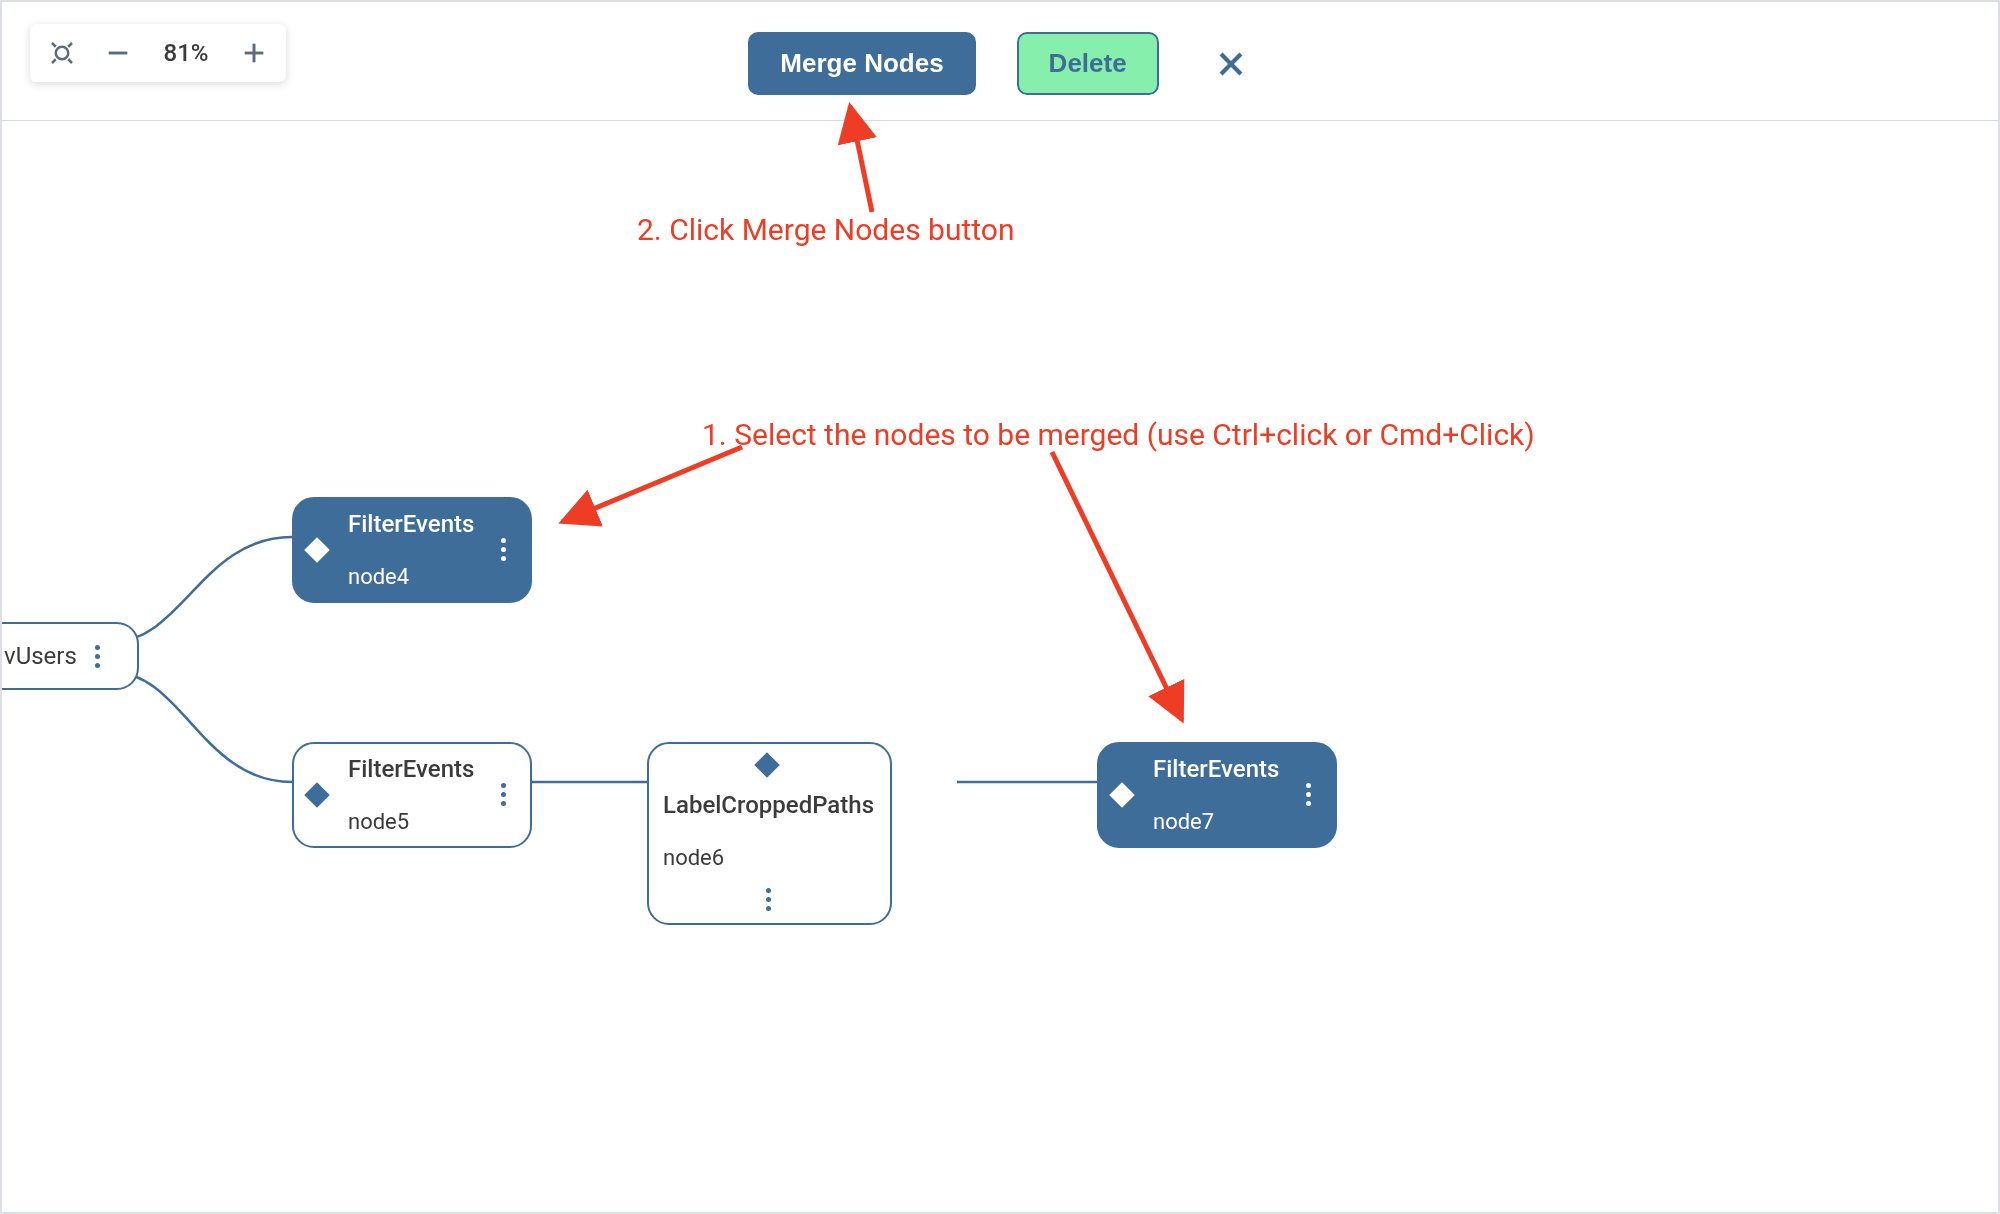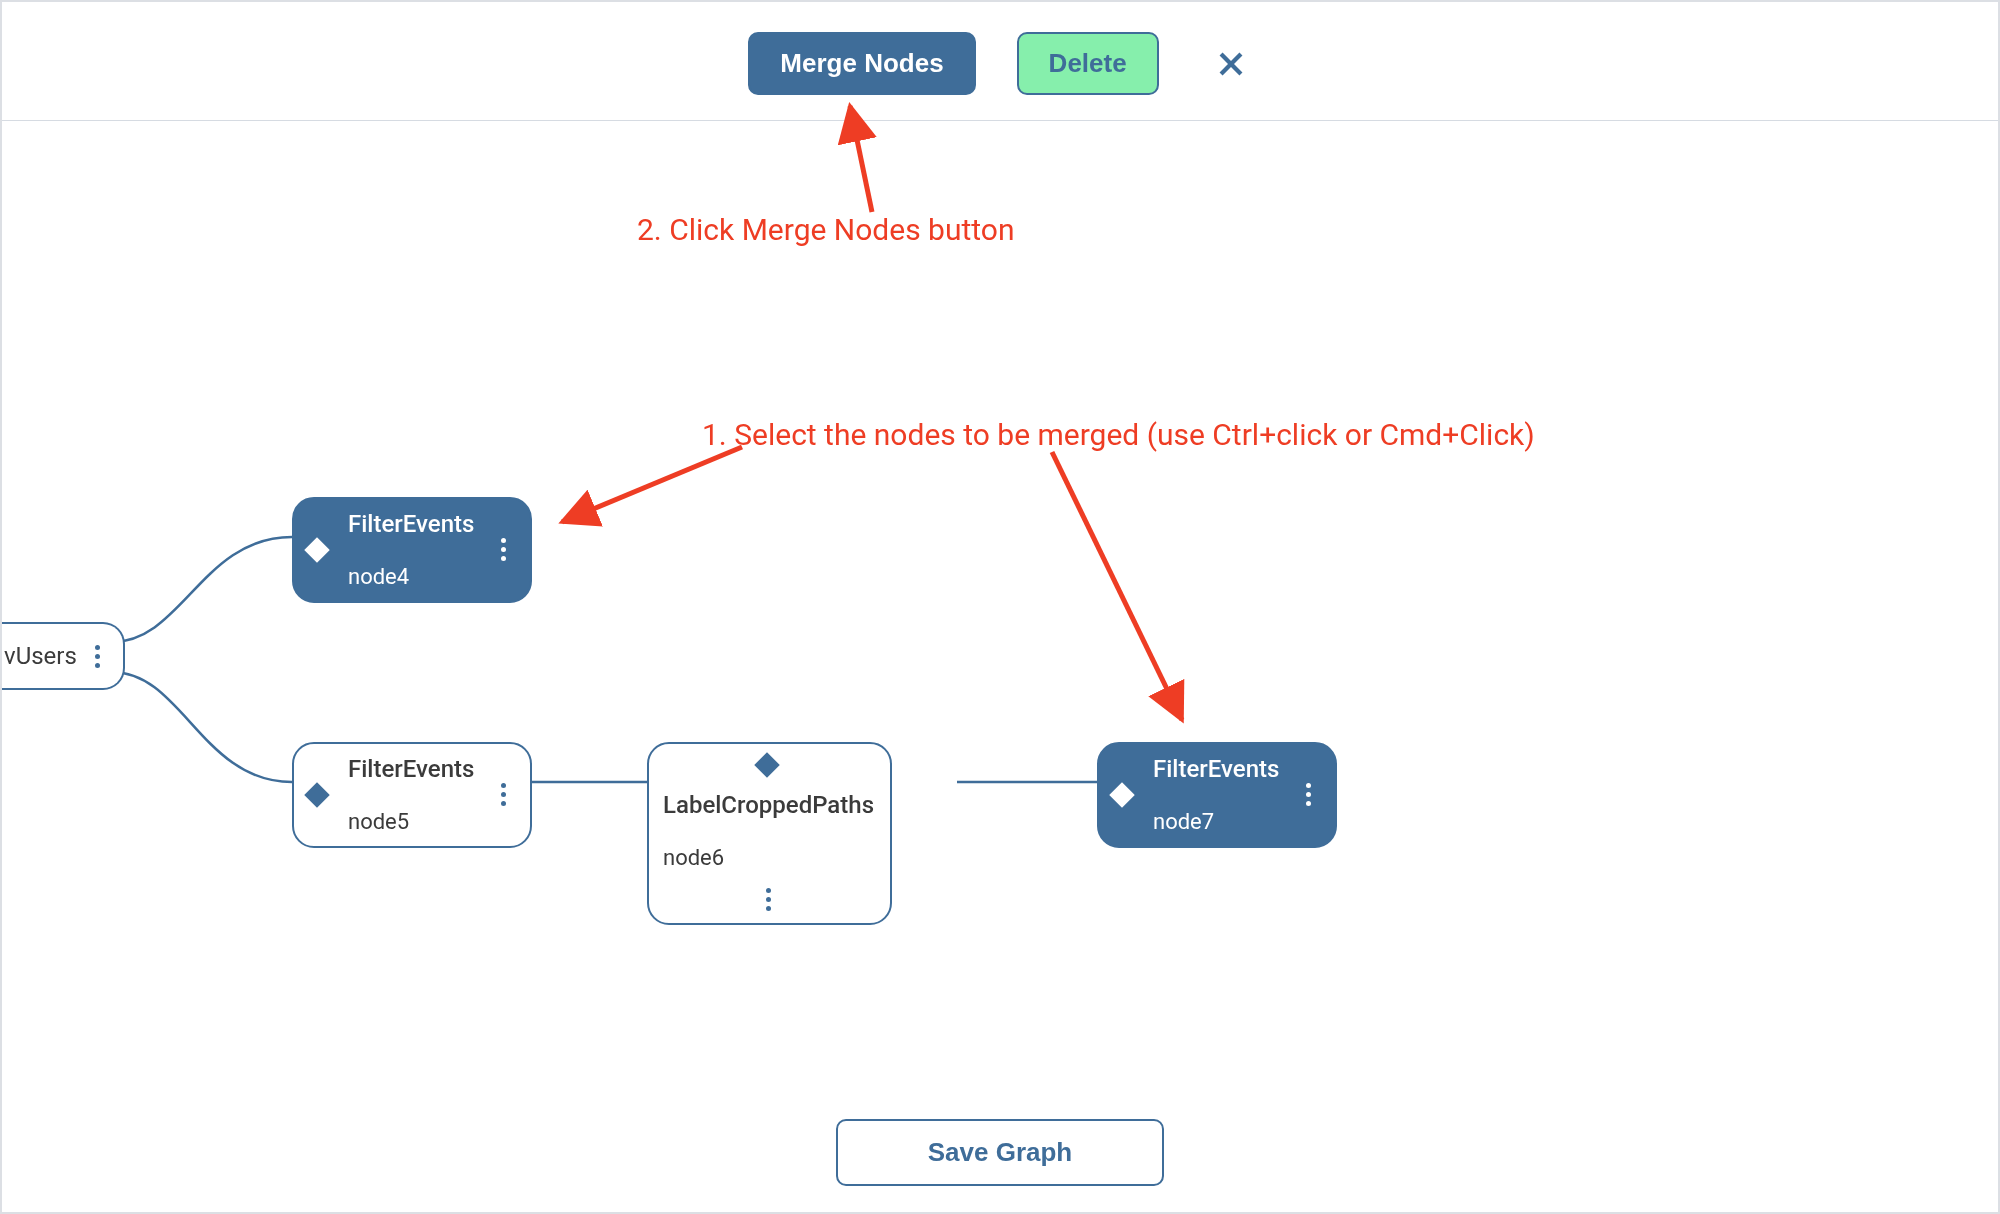--- a/index.html
+++ b/index.html
@@ -161,21 +161,21 @@
   }
   .node-unselected .diamond { background: #3f6d99; }
   .node-unselected .dots span { background: #3f6d99; }
   
   .root-node {
     position: absolute;
     left: 0;
     display: flex;
     align-items: center;
     gap: 10px;
-    padding: 18px 14px 18px 2px;
+    padding: 18px 28px 18px 2px;
     border: 2px solid #3f6d99;
     border-left: none;
     border-top-right-radius: 22px;
     border-bottom-right-radius: 22px;
     background: #fff;
     color: #3b3b3b;
     cursor: pointer;
   }
   .root-node .title { font-size: 24px; font-weight: 400; }
   .root-node .dots  {
@@ -205,20 +205,40 @@
     cursor: pointer;
   }
 </style>
 </head>
 <body>
 
 <div class="viewport">
 
   <div class="divider"></div>
 
+  <div class="zoom-toolbar">
+    <div class="iconbtn">
+      <svg width="30" height="30" viewBox="0 0 24 24" fill="none" stroke="currentColor" stroke-width="2">
+        <circle cx="12" cy="12" r="5"></circle>
+        <path d="M4 4 L7 7 M20 4 L17 7 M4 20 L7 17 M20 20 L17 17"></path>
+      </svg>
+    </div>
+    <div class="iconbtn">
+      <svg width="28" height="28" viewBox="0 0 24 24" fill="none" stroke="currentColor" stroke-width="2.5">
+        <line x1="4" y1="12" x2="20" y2="12"></line>
+      </svg>
+    </div>
+    <div class="zoom-label">81%</div>
+    <div class="iconbtn">
+      <svg width="28" height="28" viewBox="0 0 24 24" fill="none" stroke="currentColor" stroke-width="2.5">
+        <line x1="4" y1="12" x2="20" y2="12"></line>
+        <line x1="12" y1="4" x2="12" y2="20"></line>
+      </svg>
+    </div>
+  </div>
 
   <div class="action-bar">
     <button class="btn btn-primary">Merge Nodes</button>
     <button class="btn btn-outline">Delete</button>
     <div class="close-x">
       <svg width="34" height="34" viewBox="0 0 24 24" fill="none" stroke="currentColor" stroke-width="3">
         <line x1="5" y1="5" x2="19" y2="19"></line>
         <line x1="19" y1="5" x2="5" y2="19"></line>
       </svg>
     </div>
@@ -300,17 +320,14 @@
       <span class="title">FilterEvents</span>
       <span class="sub">node7</span>
     </div>
     <div class="dots">
         <span></span>
         <span></span>
         <span></span>
       </div>
   </div>
 
-  <div class="save-wrap">
-    <button class="btn-save">Save Graph</button>
-  </div>
 
 </div>
 
 </body></html>

